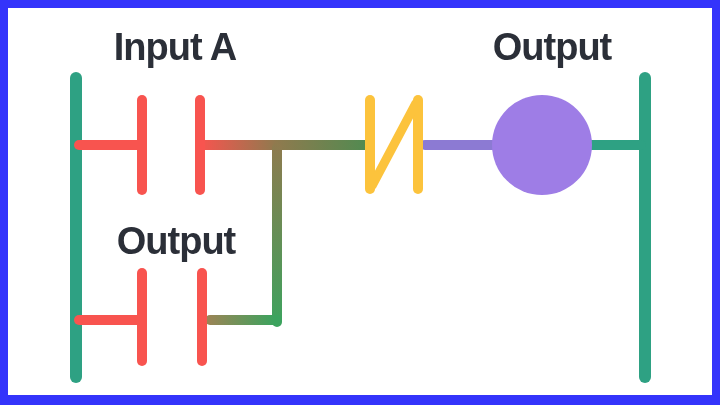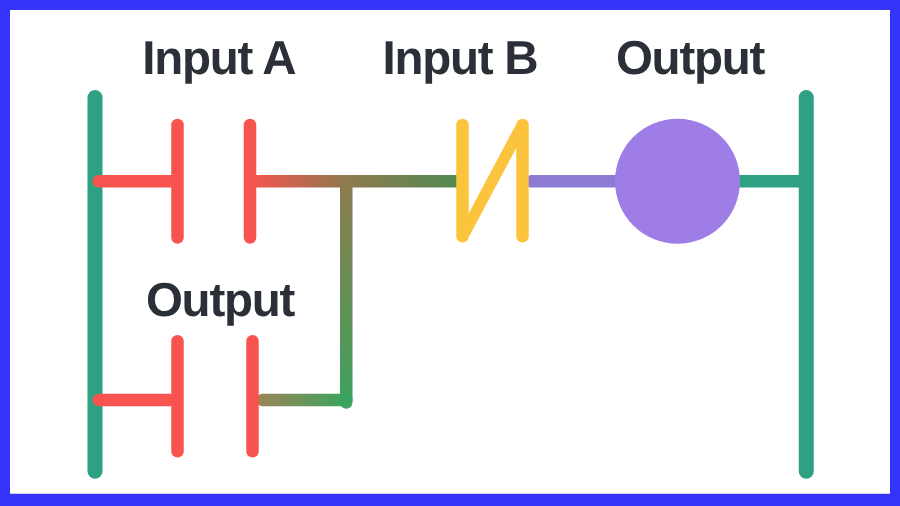--- a/index.html
+++ b/index.html
@@ -84,21 +84,20 @@
     background: var(--color-coil, #9e7de6);
     z-index: 3;
   }
 </style>
 </head>
 <body>
 
 <div class="stage">
 
   <div class="lbl" style="left:175px; top:26px;">Input A</div>
-  <div class="lbl" style="left:368px; top:26px;">Input B</div>
   <div class="lbl" style="left:552px; top:26px;">Output</div>
   <div class="lbl" style="left:176px; top:220px;">Output</div>
 
   <div class="rail" style="left:70px;"></div>
   <div class="rail" style="left:639px;"></div>
 
   <div class="wire-h wire-red" style="left:74px;  top:140px; width:68px;"></div>
   <div class="wire-h wire-main" style="left:200px; top:140px; width:170px;"></div>
   <div class="wire-h wire-purple" style="left:420px; top:140px; width:80px;"></div>
   <div class="wire-h wire-teal" style="left:586px; top:140px; width:60px;"></div>

